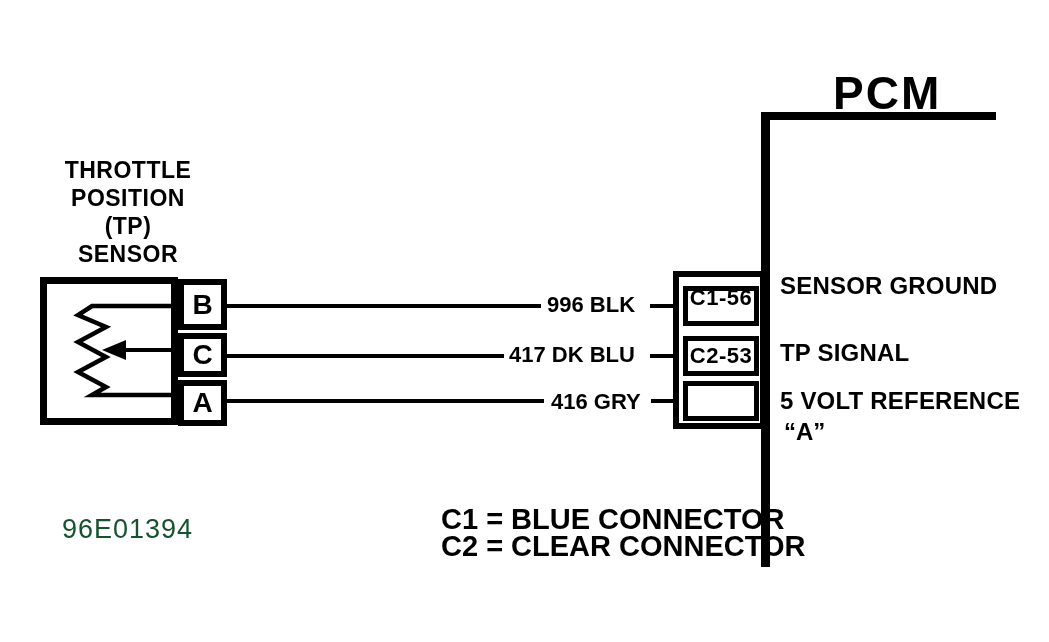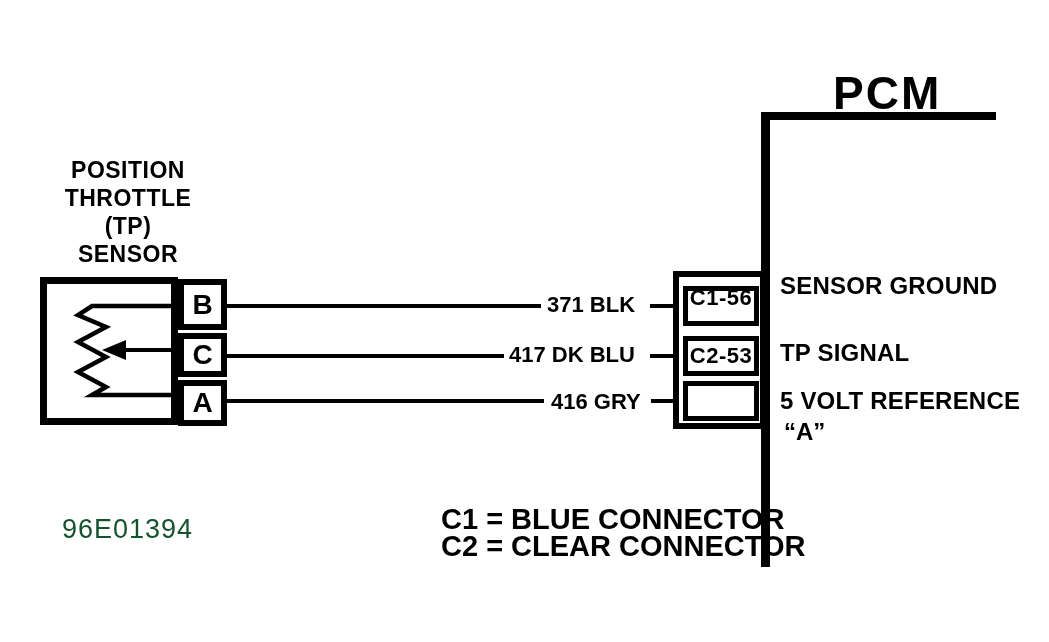--- a/index.html
+++ b/index.html
@@ -110,33 +110,33 @@
     <line x1="227" y1="401" x2="544" y2="401" stroke="#000" stroke-width="4"></line>
     <line x1="651" y1="401" x2="676" y2="401" stroke="#000" stroke-width="4"></line>
 
     <rect x="676" y="274" width="87" height="152" fill="#fff" stroke="#000" stroke-width="6"></rect>
     <rect x="685.5" y="288.5" width="71" height="35" fill="#fff" stroke="#000" stroke-width="5"></rect>
     <rect x="685.5" y="338.5" width="71" height="35" fill="#fff" stroke="#000" stroke-width="5"></rect>
     <rect x="685.5" y="383.5" width="71" height="35" fill="#fff" stroke="#000" stroke-width="5"></rect>
   </svg>
 
   <div class="abs sensor-label">
+    <div>THROTTLE</div>
     <div>POSITION</div>
-    <div>THROTTLE</div>
     <div>(TP)</div>
     <div>SENSOR</div>
   </div>
 
   <div class="abs pcm-title">PCM</div>
 
   <div class="abs terminal-letter term-b">B</div>
   <div class="abs terminal-letter term-c">C</div>
   <div class="abs terminal-letter term-a">A</div>
 
-  <div class="abs wire-label wlbl-0">371 BLK</div>
+  <div class="abs wire-label wlbl-0">996 BLK</div>
   <div class="abs wire-label wlbl-1">417 DK BLU</div>
   <div class="abs wire-label wlbl-2">416 GRY</div>
 
   <div class="abs pin-label pin-0">C1-56</div>
   <div class="abs pin-label pin-1">C2-53</div>
 
   <div class="abs signal-label sig-0">SENSOR GROUND</div>
   <div class="abs signal-label sig-1">TP SIGNAL</div>
   <div class="abs sig-2">
     <div class="signal-label">5 VOLT REFERENCE</div>

